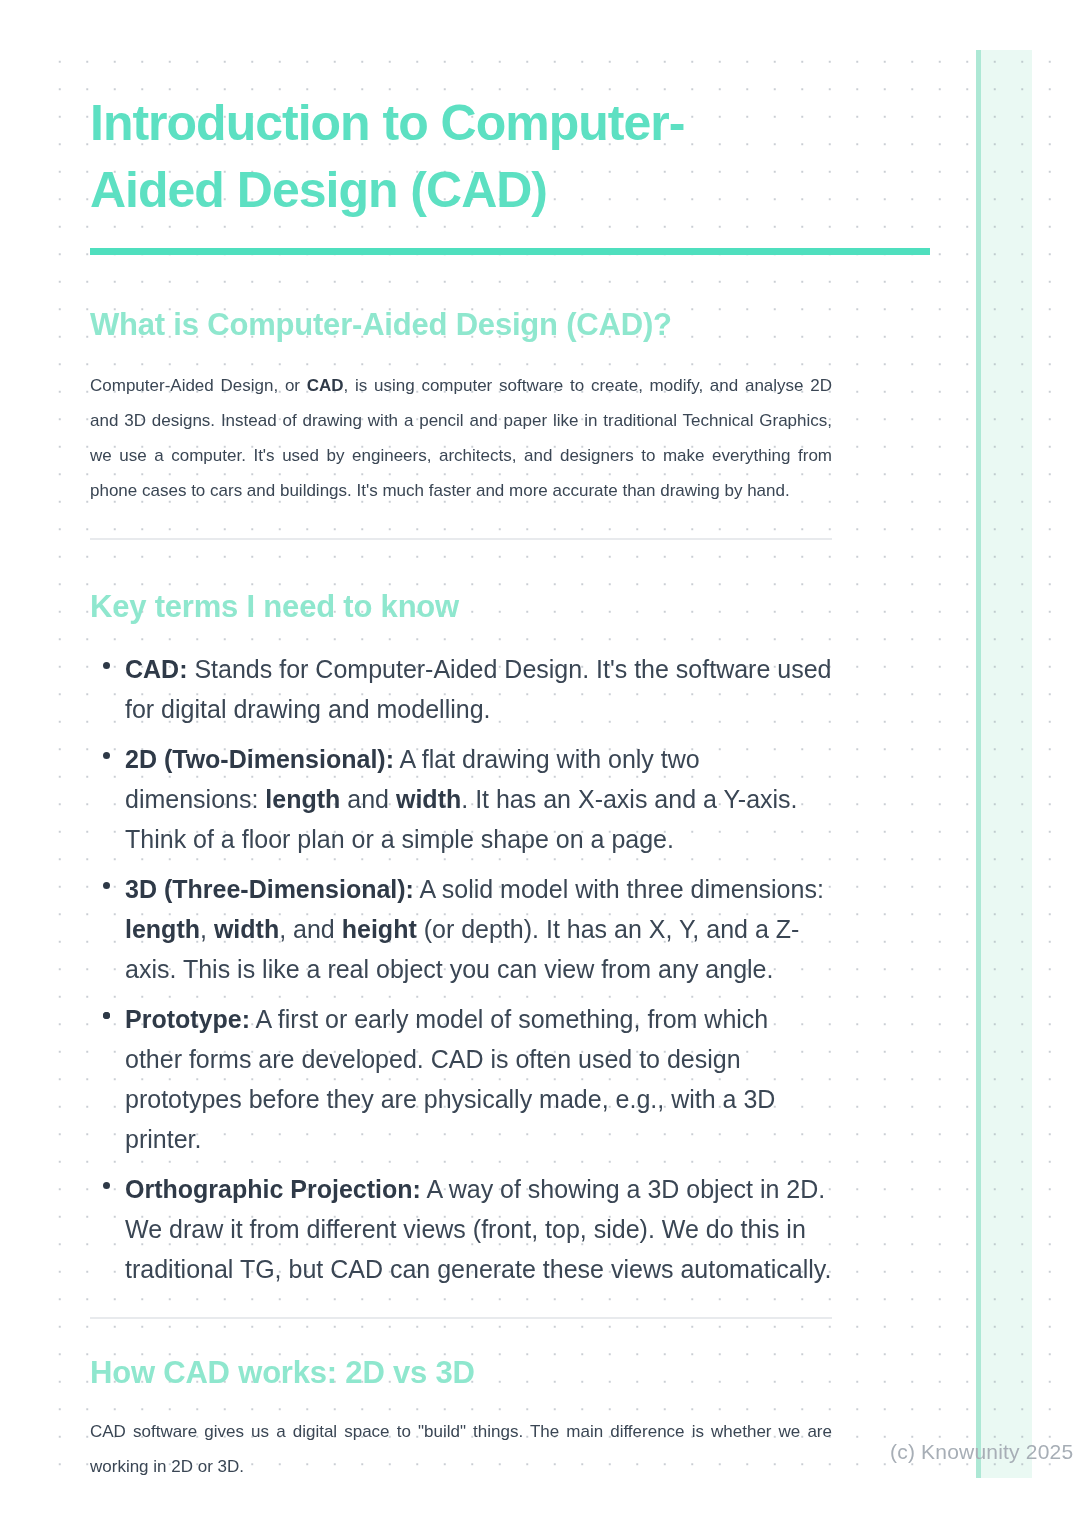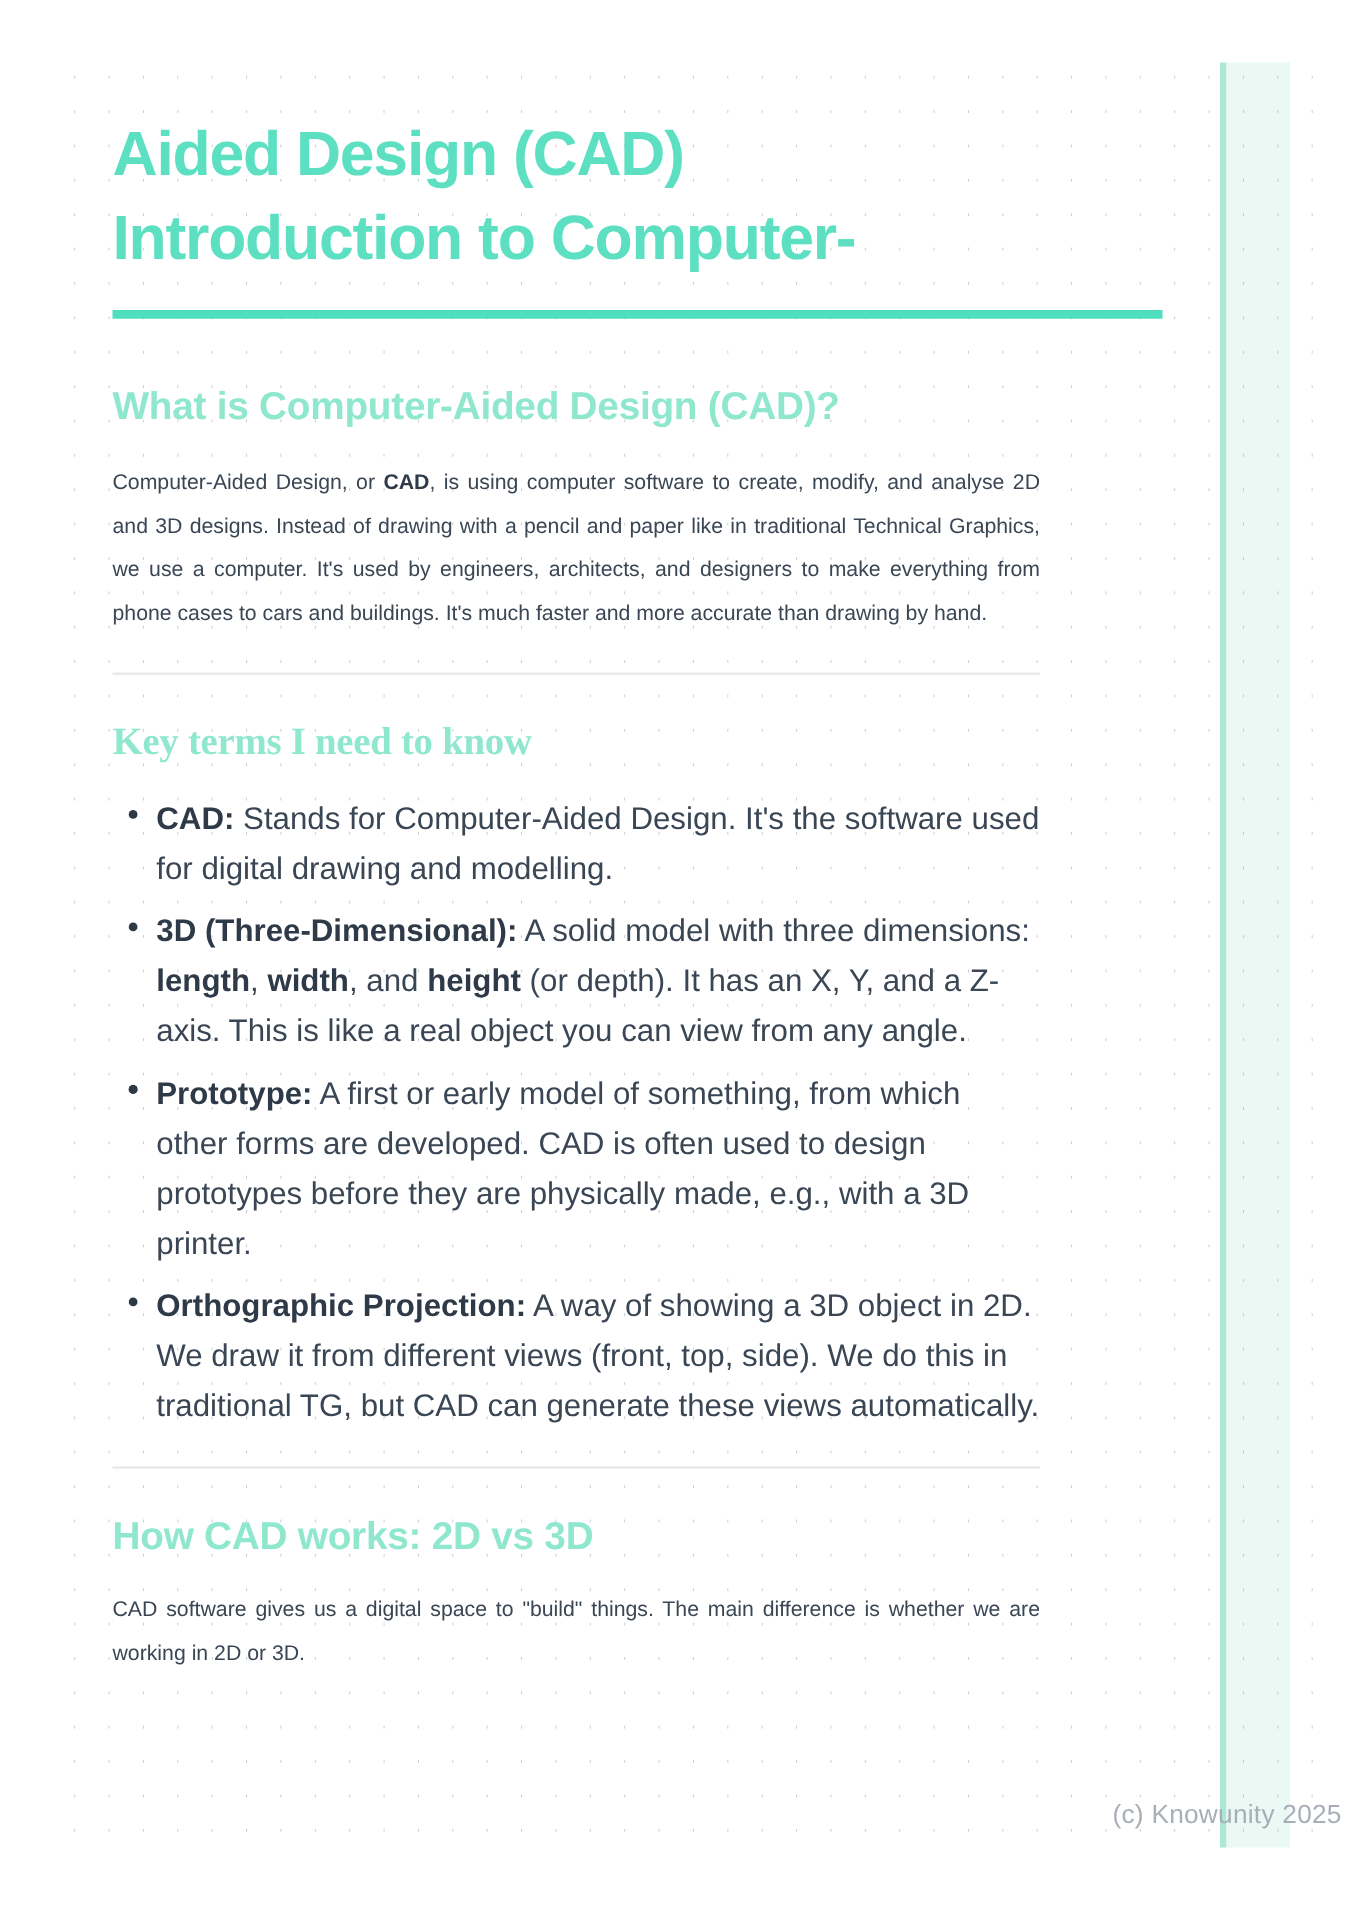--- a/index.html
+++ b/index.html
@@ -22,21 +22,21 @@
   .stripe-fill{position:absolute;left:981px;top:50px;width:51px;height:1428px;background:#eaf9f3;z-index:1;}
 
   .content{position:absolute;left:90px;top:0;width:742px;z-index:3;}
 
   .title{margin-top:90px;font-weight:700;color:#5de0c2;font-size:50px;line-height:67px;letter-spacing:-1px;}
   .title div{white-space:nowrap;}
   .rule{margin-top:24px;width:840px;height:7px;background:#4fdfbe;}
 
   h2{font-size:31px;font-weight:700;color:#8fe7ce;margin:0;letter-spacing:-0.2px;}
   .h-what{margin-top:52px;}
-  .h-terms{margin-top:35px;font-family:Liberation Serif, serif;}
+  .h-terms{margin-top:49px;}
   .h-how{margin-top:36px;}
 
   .para{margin-top:25px;font-size:17px;line-height:35px;color:#3a4654;text-align:justify;}
   .para-how{margin-top:23px;}
 
   .divider{height:2px;background:#e8eaed;margin-top:30px;}
   .divider2{margin-top:28px;}
 
   ul.terms{list-style:none;margin:24px 0 0 0;padding:0;font-size:25px;line-height:40px;color:#3a4654;}
   ul.terms li{position:relative;padding-left:35px;margin-top:10px;}
@@ -49,33 +49,34 @@
 </head>
 <body>
 
 <div class="stripe-fill"></div>
 <div class="stripe-line"></div>
 <div class="dots"></div>
 
 <div class="content">
 
   <div class="title">
+    <div>Introduction to Computer-</div>
     <div>Aided Design (CAD)</div>
-    <div>Introduction to Computer-</div>
   </div>
   <div class="rule"></div>
 
   <h2 class="h-what">What is Computer-Aided Design (CAD)?</h2>
   <div class="para"><span>Computer-Aided Design, or </span><b>CAD</b><span>, is using computer software to create, modify, and analyse 2D and 3D designs. Instead of drawing with a pencil and paper like in traditional Technical Graphics, we use a computer. It's used by engineers, architects, and designers to make everything from phone cases to cars and buildings. It's much faster and more accurate than drawing by hand.</span></div>
 
   <div class="divider"></div>
 
   <h2 class="h-terms">Key terms I need to know</h2>
   <ul class="terms">
       <li><span class="bullet"></span><span><b>CAD:</b><span> Stands for Computer-Aided Design. It's the software used for digital drawing and modelling.</span></span></li>
+      <li><span class="bullet"></span><span><b>2D (Two-Dimensional):</b><span> A flat drawing with only two dimensions: </span><b>length</b><span> and </span><b>width</b><span>. It has an X-axis and a Y-axis. Think of a floor plan or a simple shape on a page.</span></span></li>
       <li><span class="bullet"></span><span><b>3D (Three-Dimensional):</b><span> A solid model with three dimensions: </span><b>length</b><span>, </span><b>width</b><span>, and </span><b>height</b><span> (or depth). It has an X, Y, and a Z-axis. This is like a real object you can view from any angle.</span></span></li>
       <li><span class="bullet"></span></li>
       <li><span class="bullet"></span><span><b>Prototype:</b><span> A first or early model of something, from which other forms are developed. CAD is often used to design prototypes before they are physically made, e.g., with a 3D printer.</span></span></li>
       <li><span class="bullet"></span><span><b>Orthographic Projection:</b><span> A way of showing a 3D object in 2D. We draw it from different views (front, top, side). We do this in traditional TG, but CAD can generate these views automatically.</span></span></li>
     </ul>
 
   <div class="divider divider2"></div>
 
   <h2 class="h-how">How CAD works: 2D vs 3D</h2>
   <div class="para para-how"><span>CAD software gives us a digital space to "build" things. The main difference is whether we are working in 2D or 3D.</span></div>

